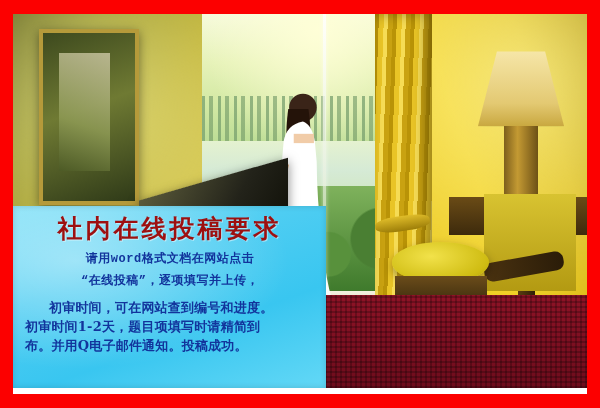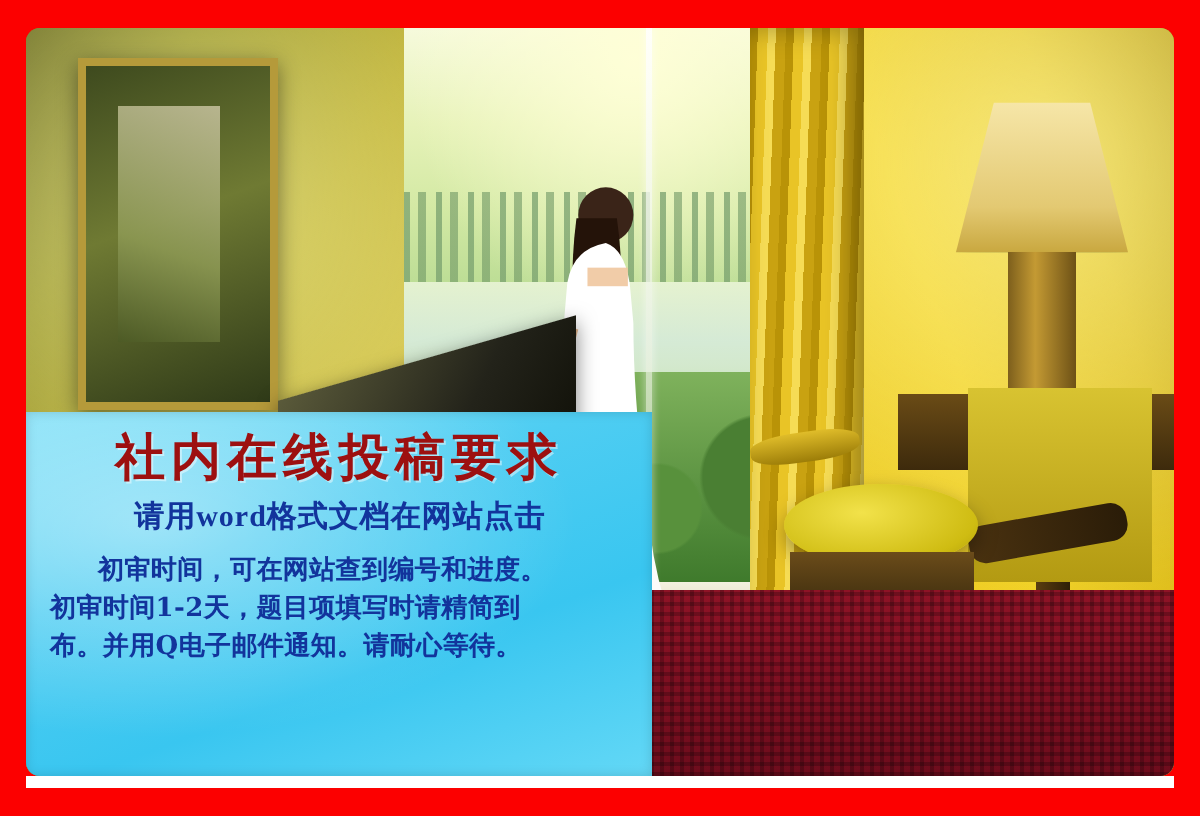--- a/index.html
+++ b/index.html
@@ -12,21 +12,20 @@
     background:#fc0000;
     overflow:hidden;
   }
 
   
   .photo{
     position:absolute;
     left:13px; top:14px; right:13px; bottom:20px;
     overflow:hidden;
     background:#8a8f2a;
-    border-radius:7px;
   }
 
   
   .wall-left{
     position:absolute;left:0;top:0;width:46%;height:100%;
     background:
       radial-gradient(circle at 30% 25%, rgba(255,255,180,.55), rgba(0,0,0,0) 62%),
       linear-gradient(120deg,#5d5f16 0%,#8d8a1f 18%,#b9ab2c 42%,#d8c64a 68%,#e9d867 100%);
   }
   .wall-right{
@@ -219,23 +218,23 @@
     letter-spacing:3px;
     color:#9d1010;
     text-shadow:1px 1px 0 rgba(255,255,255,.45);
     white-space:nowrap;
   }
 
   .para-main{
     margin:0;
     padding:1px 7px 0 8px;
     text-align:center;
-    font-family:Liberation Serif, serif;
+    font-family:Liberation Mono, monospace;
     font-weight:bold;
-    font-size:15px;
+    font-size:12px;
     line-height:22px;
     letter-spacing:.5px;
     color:#12349c;
     white-space:nowrap;
   }
   .para-main .ln{display:block;}
 
   .para-sub{
     margin:6px 0 0 0;
     padding:0 10px 0 12px;
@@ -316,25 +315,26 @@
     <div class="stool-leg" style="right:19%"></div>
     <div class="stool-leg" style="right:24.5%"></div>
     <div class="stool-leg" style="right:30%"></div>
     <div class="carpet"></div>
 
     <div class="notice">
       <h1 class="notice-title">社内在线投稿要求</h1>
 
       <div class="para-main">
         <span class="ln">请用word格式文档在网站点击</span>
+        <span class="ln">“在线投稿”，逐项填写并上传，</span>
       </div>
 
       <div class="para-sub">
         <span class="ln indent">初审时间，可在网站查到编号和进度。</span>
         <span class="ln">初审时间1-2天，题目项填写时请精简到</span>
-        <span class="ln">布。并用Q电子邮件通知。请耐心等待。</span>
+        <span class="ln">布。并用Q电子邮件通知。投稿成功。</span>
       </div>
     </div>
 
   </div>
 
   <div class="hairline"></div>
 </div>
 
 </body></html>

